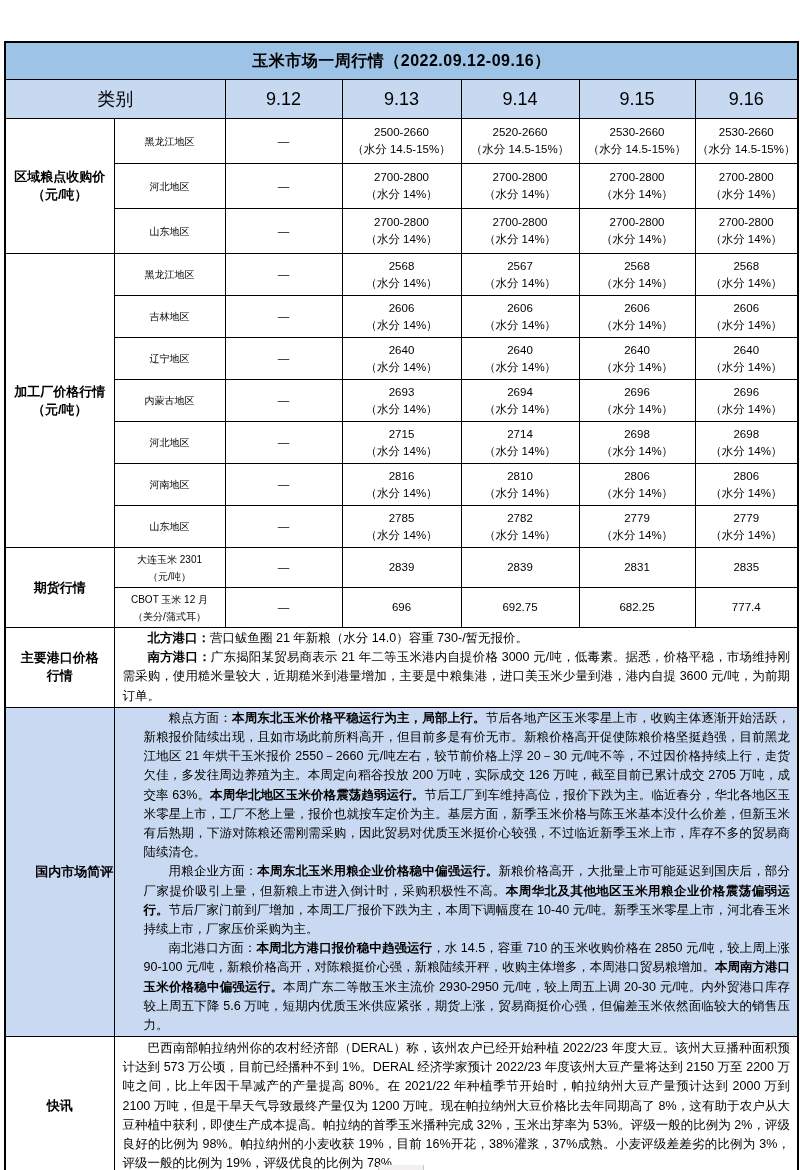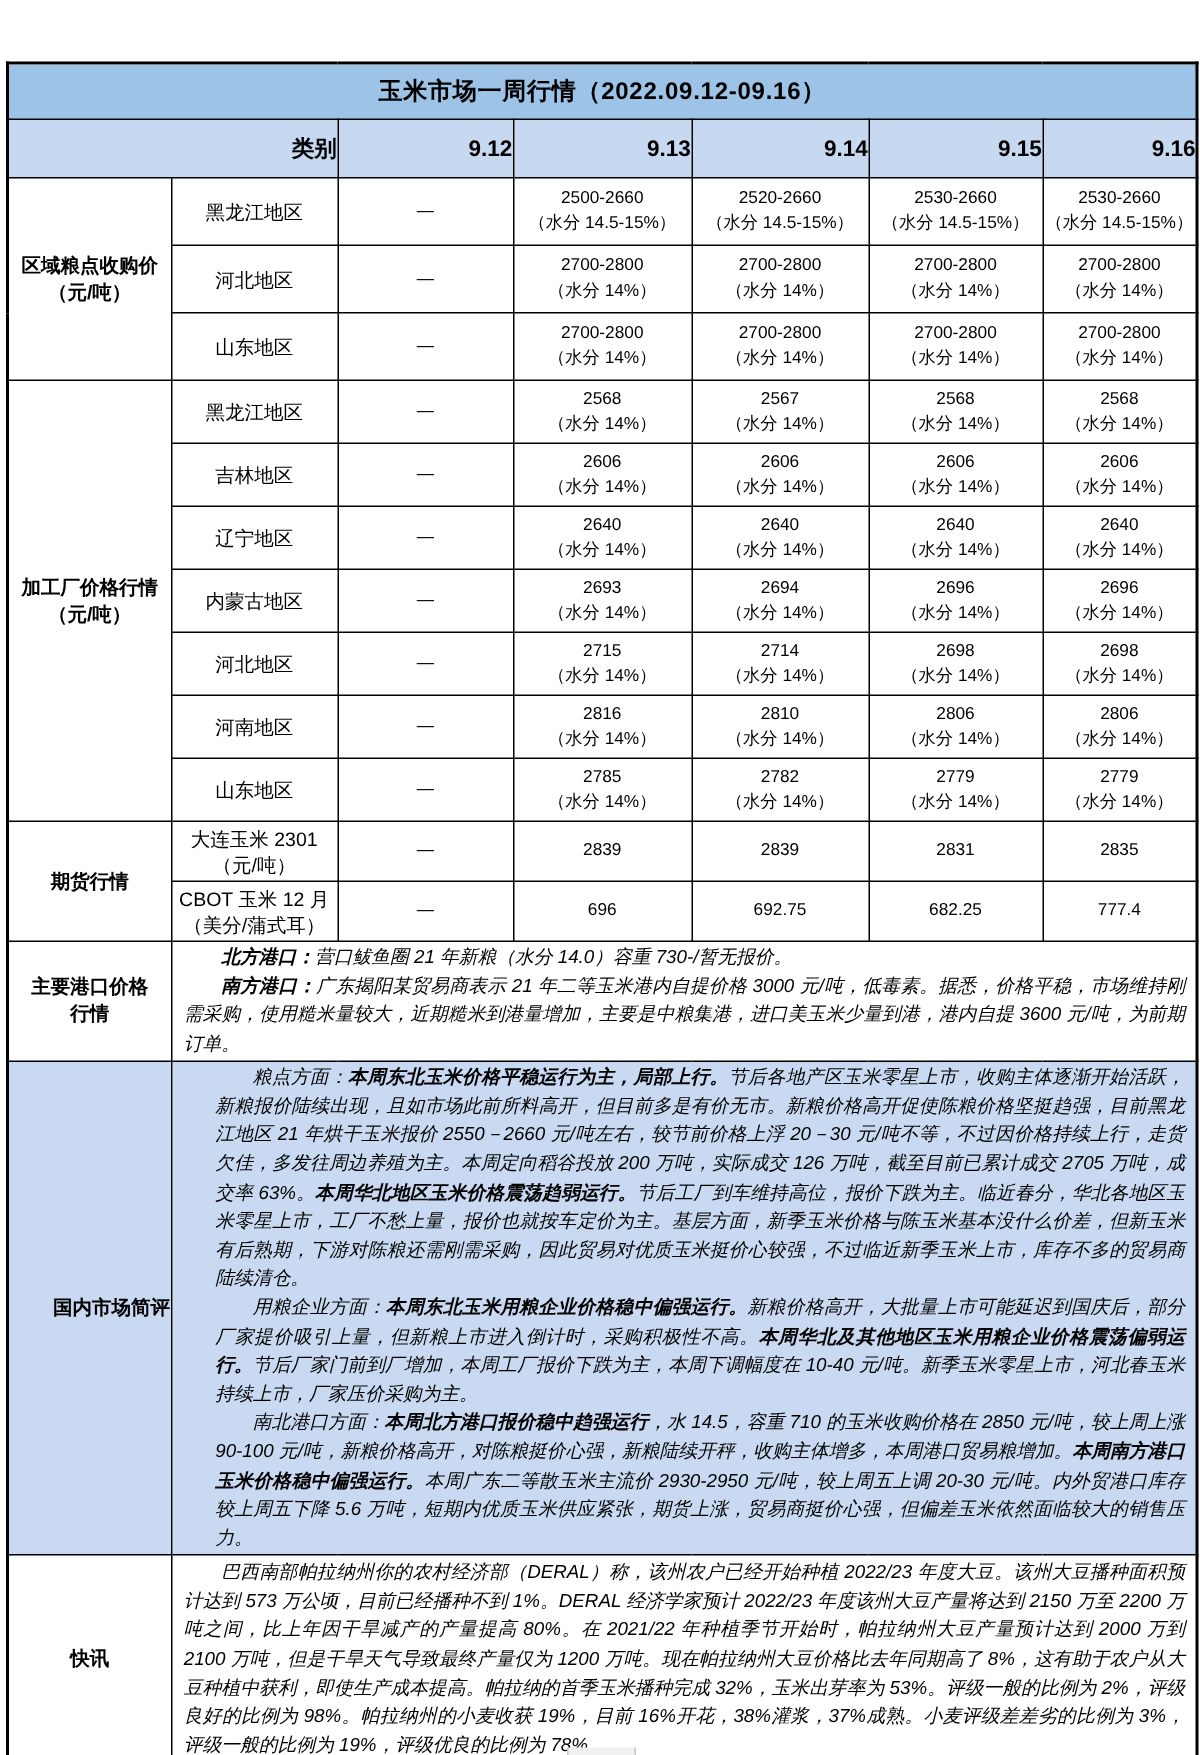--- a/index.html
+++ b/index.html
@@ -16,40 +16,40 @@
     border:1.5px solid var(--border,#000);
     vertical-align:middle;padding:0;overflow:hidden;
   }
   tr.title-row td{
     background:var(--title-bar,#9dc3e6);
     font-weight:bold;font-size:16px;text-align:center;height:36px;
     letter-spacing:.5px;
   }
   tr.hdr-row td{
     background:var(--header-row,#c6d9f1);
-    font-weight:bold;font-size:15px;text-align:right;height:38px;
+    font-weight:normal;font-size:18px;text-align:center;height:38px;
   }
   td.lbl{
     font-weight:bold;font-size:13px;text-align:center;
     white-space:pre-line;line-height:18px;
   }
   td.region{
-    font-size:13px;text-align:center;white-space:pre-line;line-height:17px;
+    font-size:10px;text-align:center;white-space:pre-line;line-height:17px;
   }
   td.val{
     font-size:11.5px;text-align:center;white-space:pre-line;line-height:17px;
   }
   tr.s0{height:45px;}
   tr.s1{height:42px;}
   tr.s2{height:40px;}
   tr.port-row{height:79px;}
   tr.review-row{height:327px;}
   tr.news-row{height:139px;}
   tr.review-row td{background:var(--review-bg,#c9d9f1);padding-left:29px;}
-  td.txt{padding:1px 7px 1px 8px;vertical-align:middle;font-style:italic;}
+  td.txt{padding:1px 7px 1px 8px;vertical-align:middle;}
   td.txt p{
     margin:0;text-indent:2em;text-align:justify;
     font-size:12.5px;line-height:19.2px;
   }
   .b{font-weight:bold;}
   tr.remark-row{height:38px;}
   tr.remark-row td{background:var(--remark-bg,#9dc3e6);}
   td.remark-txt{
     font-weight:bold;font-size:13px;text-align:center;padding-left:36px;
   }

